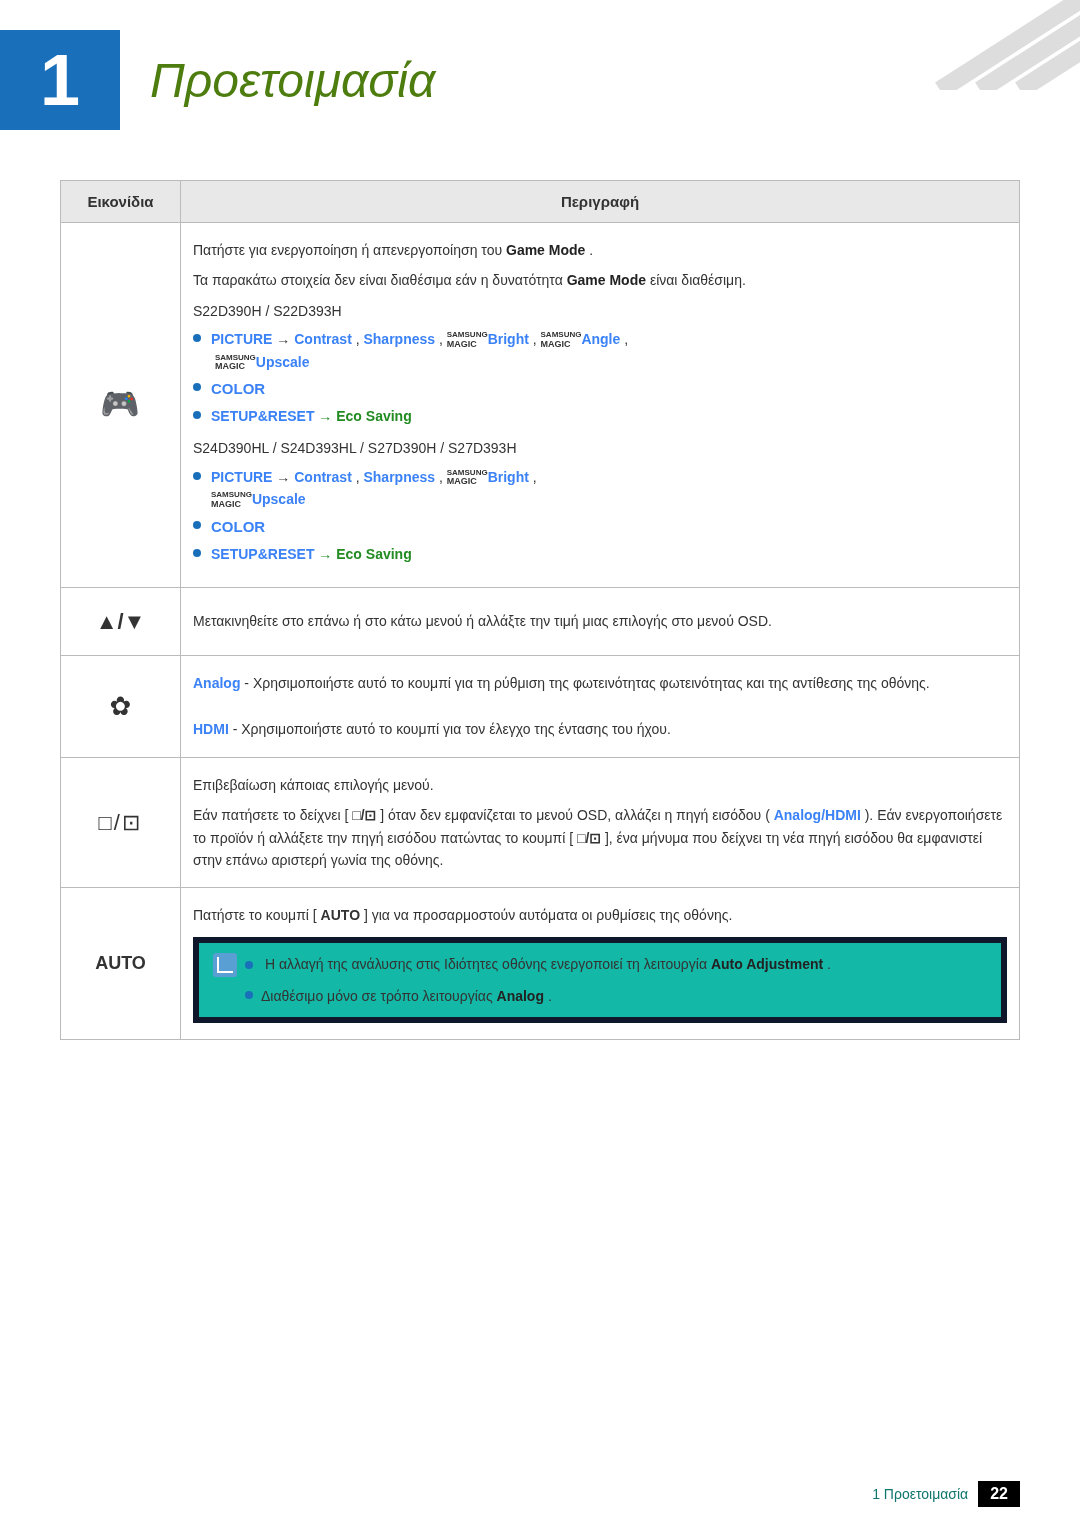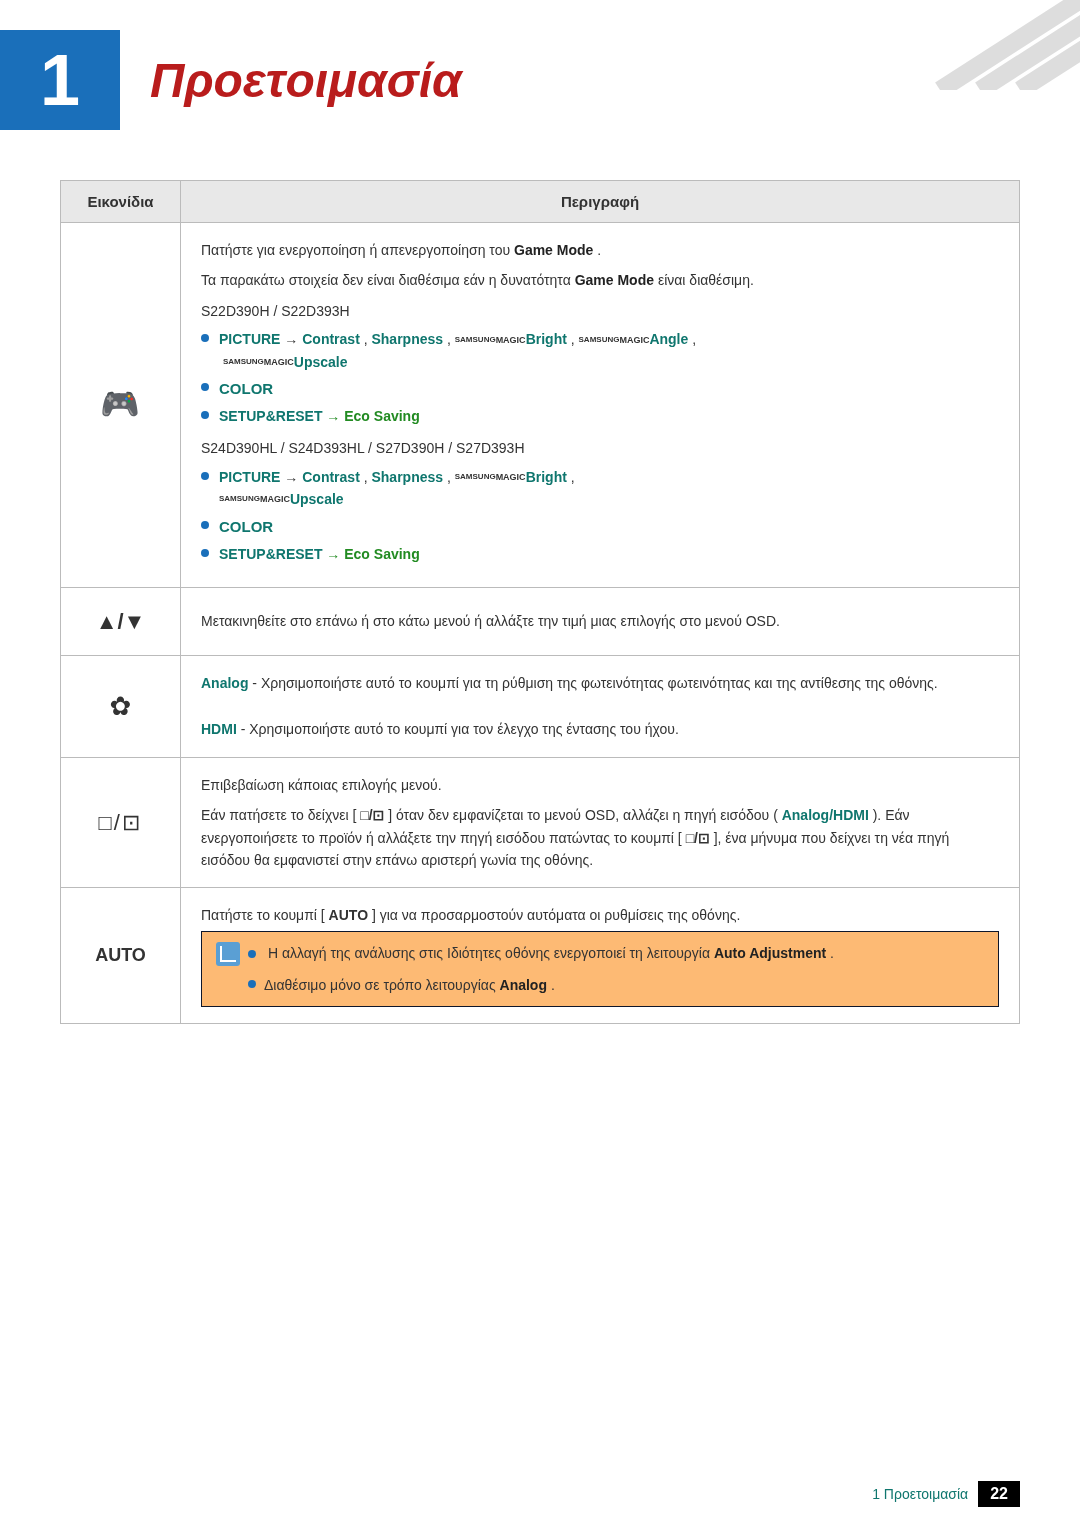--- a/index.html
+++ b/index.html
@@ -38,22 +38,22 @@
       height: 100px;
       display: flex;
       align-items: center;
       justify-content: center;
       margin-right: 30px;
       flex-shrink: 0;
     }
 
     .header-title {
       font-size: 48px;
-      color: #b91c1c;
-      font-weight: bold;
+      color: #4d7c0f;
+      font-weight: normal;
       font-style: italic;
     }
 
     
     .content-area {
       padding: 0 60px 60px 60px;
     }
 
     
     .main-table {
@@ -67,21 +67,21 @@
       border: 1px solid #bbb;
       padding: 12px 20px;
       text-align: center;
       font-weight: bold;
       font-size: 15px;
       color: #333;
     }
 
     .main-table td {
       border: 1px solid #bbb;
-      padding: 16px 20px;
+      padding: 16px 12px;
       vertical-align: middle;
       font-size: 14px;
       line-height: 1.6;
     }
 
     .icon-cell {
       text-align: center;
       width: 120px;
       font-size: 28px;
     }
@@ -106,27 +106,27 @@
       display: inline-block;
       width: 8px;
       height: 8px;
       background: #1a6fba;
       border-radius: 50%;
       margin-right: 10px;
       margin-top: 6px;
       flex-shrink: 0;
     }
 
-    .bold-blue { color: #0f766e; font-weight: bold; }
+    .bold-blue { color: #3b82f6; font-weight: bold; }
     .bold-dark { color: #222; font-weight: bold; }
     .bold-green { color: #228b22; font-weight: bold; }
 
     .superscript-block {
       display: inline-flex;
-      flex-direction: row;
+      flex-direction: column;
       vertical-align: middle;
       font-size: 9px;
       font-weight: bold;
       line-height: 1.1;
       margin-right: 0px;
     }
 
     .note-icon {
       display: inline-block;
       width: 24px;
@@ -382,21 +382,21 @@
           <td class="icon-cell">
             <span style="font-size:18px; font-weight:bold; color:#333;">AUTO</span>
           </td>
           <td class="desc-cell">
             <p>
               <span>Πατήστε το κουμπί [</span>
               <span style="font-weight:bold;">AUTO</span>
               <span>] για να προσαρμοστούν αυτόματα οι ρυθμίσεις της οθόνης.</span>
             </p>
 
-            <div style="margin-top:4px; border:1px solid #0f172a; padding:10px 14px; background:#fdba74;">
+            <div style="margin-top:10px; border:6px solid #0f172a; padding:10px 14px; background:#14b8a6;">
               <div style="display:flex; align-items:flex-start; margin-bottom:8px;">
                 <div class="note-icon" style="margin-top:0;"></div>
                 <div>
                   <span class="bullet-dot" style="display:inline-block; margin-right:8px; margin-top:6px;"></span>
                   <span>Η αλλαγή της ανάλυσης στις Ιδιότητες οθόνης ενεργοποιεί τη λειτουργία </span>
                   <span class="bold-dark">Auto Adjustment</span>
                   <span>.</span>
                 </div>
               </div>
               <div style="display:flex; align-items:flex-start; margin-left:32px;">

